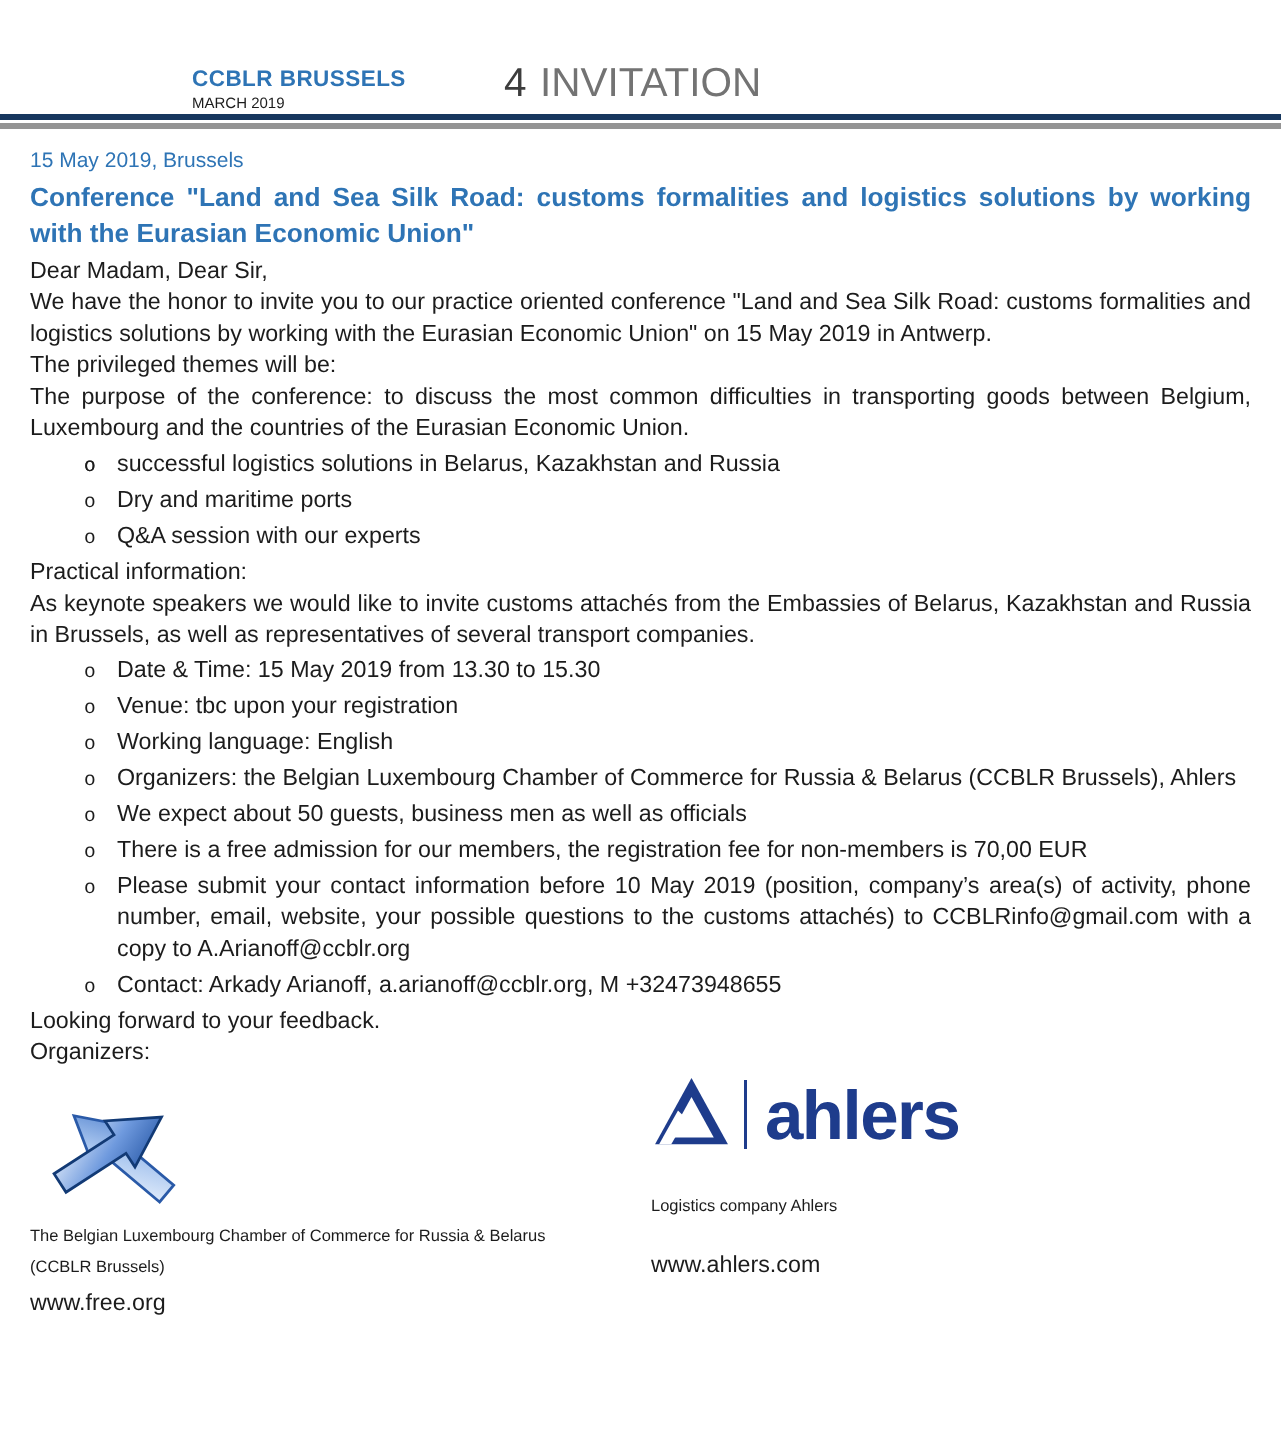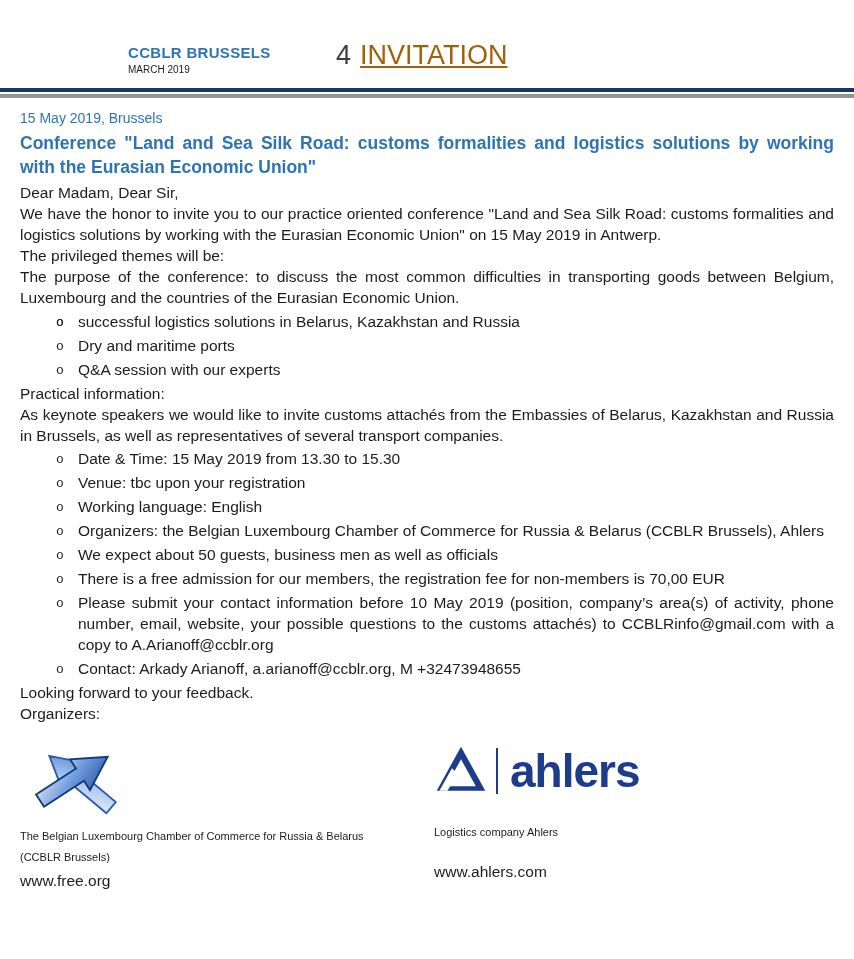--- a/index.html
+++ b/index.html
@@ -1,44 +1,44 @@
 <!DOCTYPE html>
 <html><head>
 <meta charset="utf-8">
 <style>
   html,body{margin:0;padding:0;background:#ffffff;}
   .page{
     position:relative;width:854px;height:959px;background:#ffffff;overflow:hidden;
     font-family:"Liberation Sans",sans-serif;color:#1c1c1c;
   }
   
-  .header{position:relative;height:88px;}
+  .header{position:relative;height:76px;}
   .brand{position:absolute;left:128px;top:44px;color:#2e74b5;font-weight:bold;font-size:15px;letter-spacing:.3px;}
   .issue{position:absolute;left:128px;top:64px;font-size:10px;color:#1c1c1c;}
   .pagetitle{position:absolute;left:336px;top:40px;font-size:27px;line-height:30px;white-space:nowrap;}
   .page-num{color:#3d3d3d;margin-right:9px;}
-  .section{color:#a16207;text-decoration:underline;}
+  .section{color:#737373;}
   .rule-blue{height:4px;background:#17375e;}
   .rule-gray{height:4px;background:#949494;margin-top:2px;}
   
   .content{padding:8px 20px 0 20px;font-size:15.5px;line-height:21px;}
   .dateline{color:#2e74b5;font-size:14px;margin:2px 0 2px 0;}
   .doc-title{color:#2e74b5;font-weight:bold;font-size:17.5px;line-height:24px;margin:0 0 3px 0;text-align:justify;}
   .para{margin:0;text-align:justify;}
   ul.blist{list-style:none;margin:2px 0 2px 0;padding:0;}
   ul.blist li{position:relative;padding-left:58px;margin:0 0 3px 0;text-align:justify;}
   ul.blist .b{position:absolute;left:36px;top:1px;font-family:"Liberation Mono",monospace;font-size:13px;}
   
   .footer{display:flex;align-items:flex-start;padding:4px 20px 0 20px;}
   .f-left{width:404px;}
   .f-right{margin-left:10px;}
   .ccblr-logo{display:block;margin:0 0 2px 4px;}
   .caption{font-size:11px;line-height:21px;margin-top:4px;max-width:386px;}
   .url{font-size:15.5px;margin-top:4px;}
-  .ahlers-logo{display:flex;align-items:center;margin-top:16px;text-align:center;}
+  .ahlers-logo{display:flex;align-items:center;text-align:center;}
   .ahlers-divider{width:2px;height:46px;background:#1e3c8c;margin:0 12px 0 8px;}
   .ahlers-wordmark{color:#1e3c8c;font-weight:bold;font-size:46px;line-height:54px;letter-spacing:-1px;}
   .f-right .caption{margin-top:24px;}
   .f-right .url{margin-top:20px;}
 </style>
 </head>
 <body>
 
 <div class="page">
 

